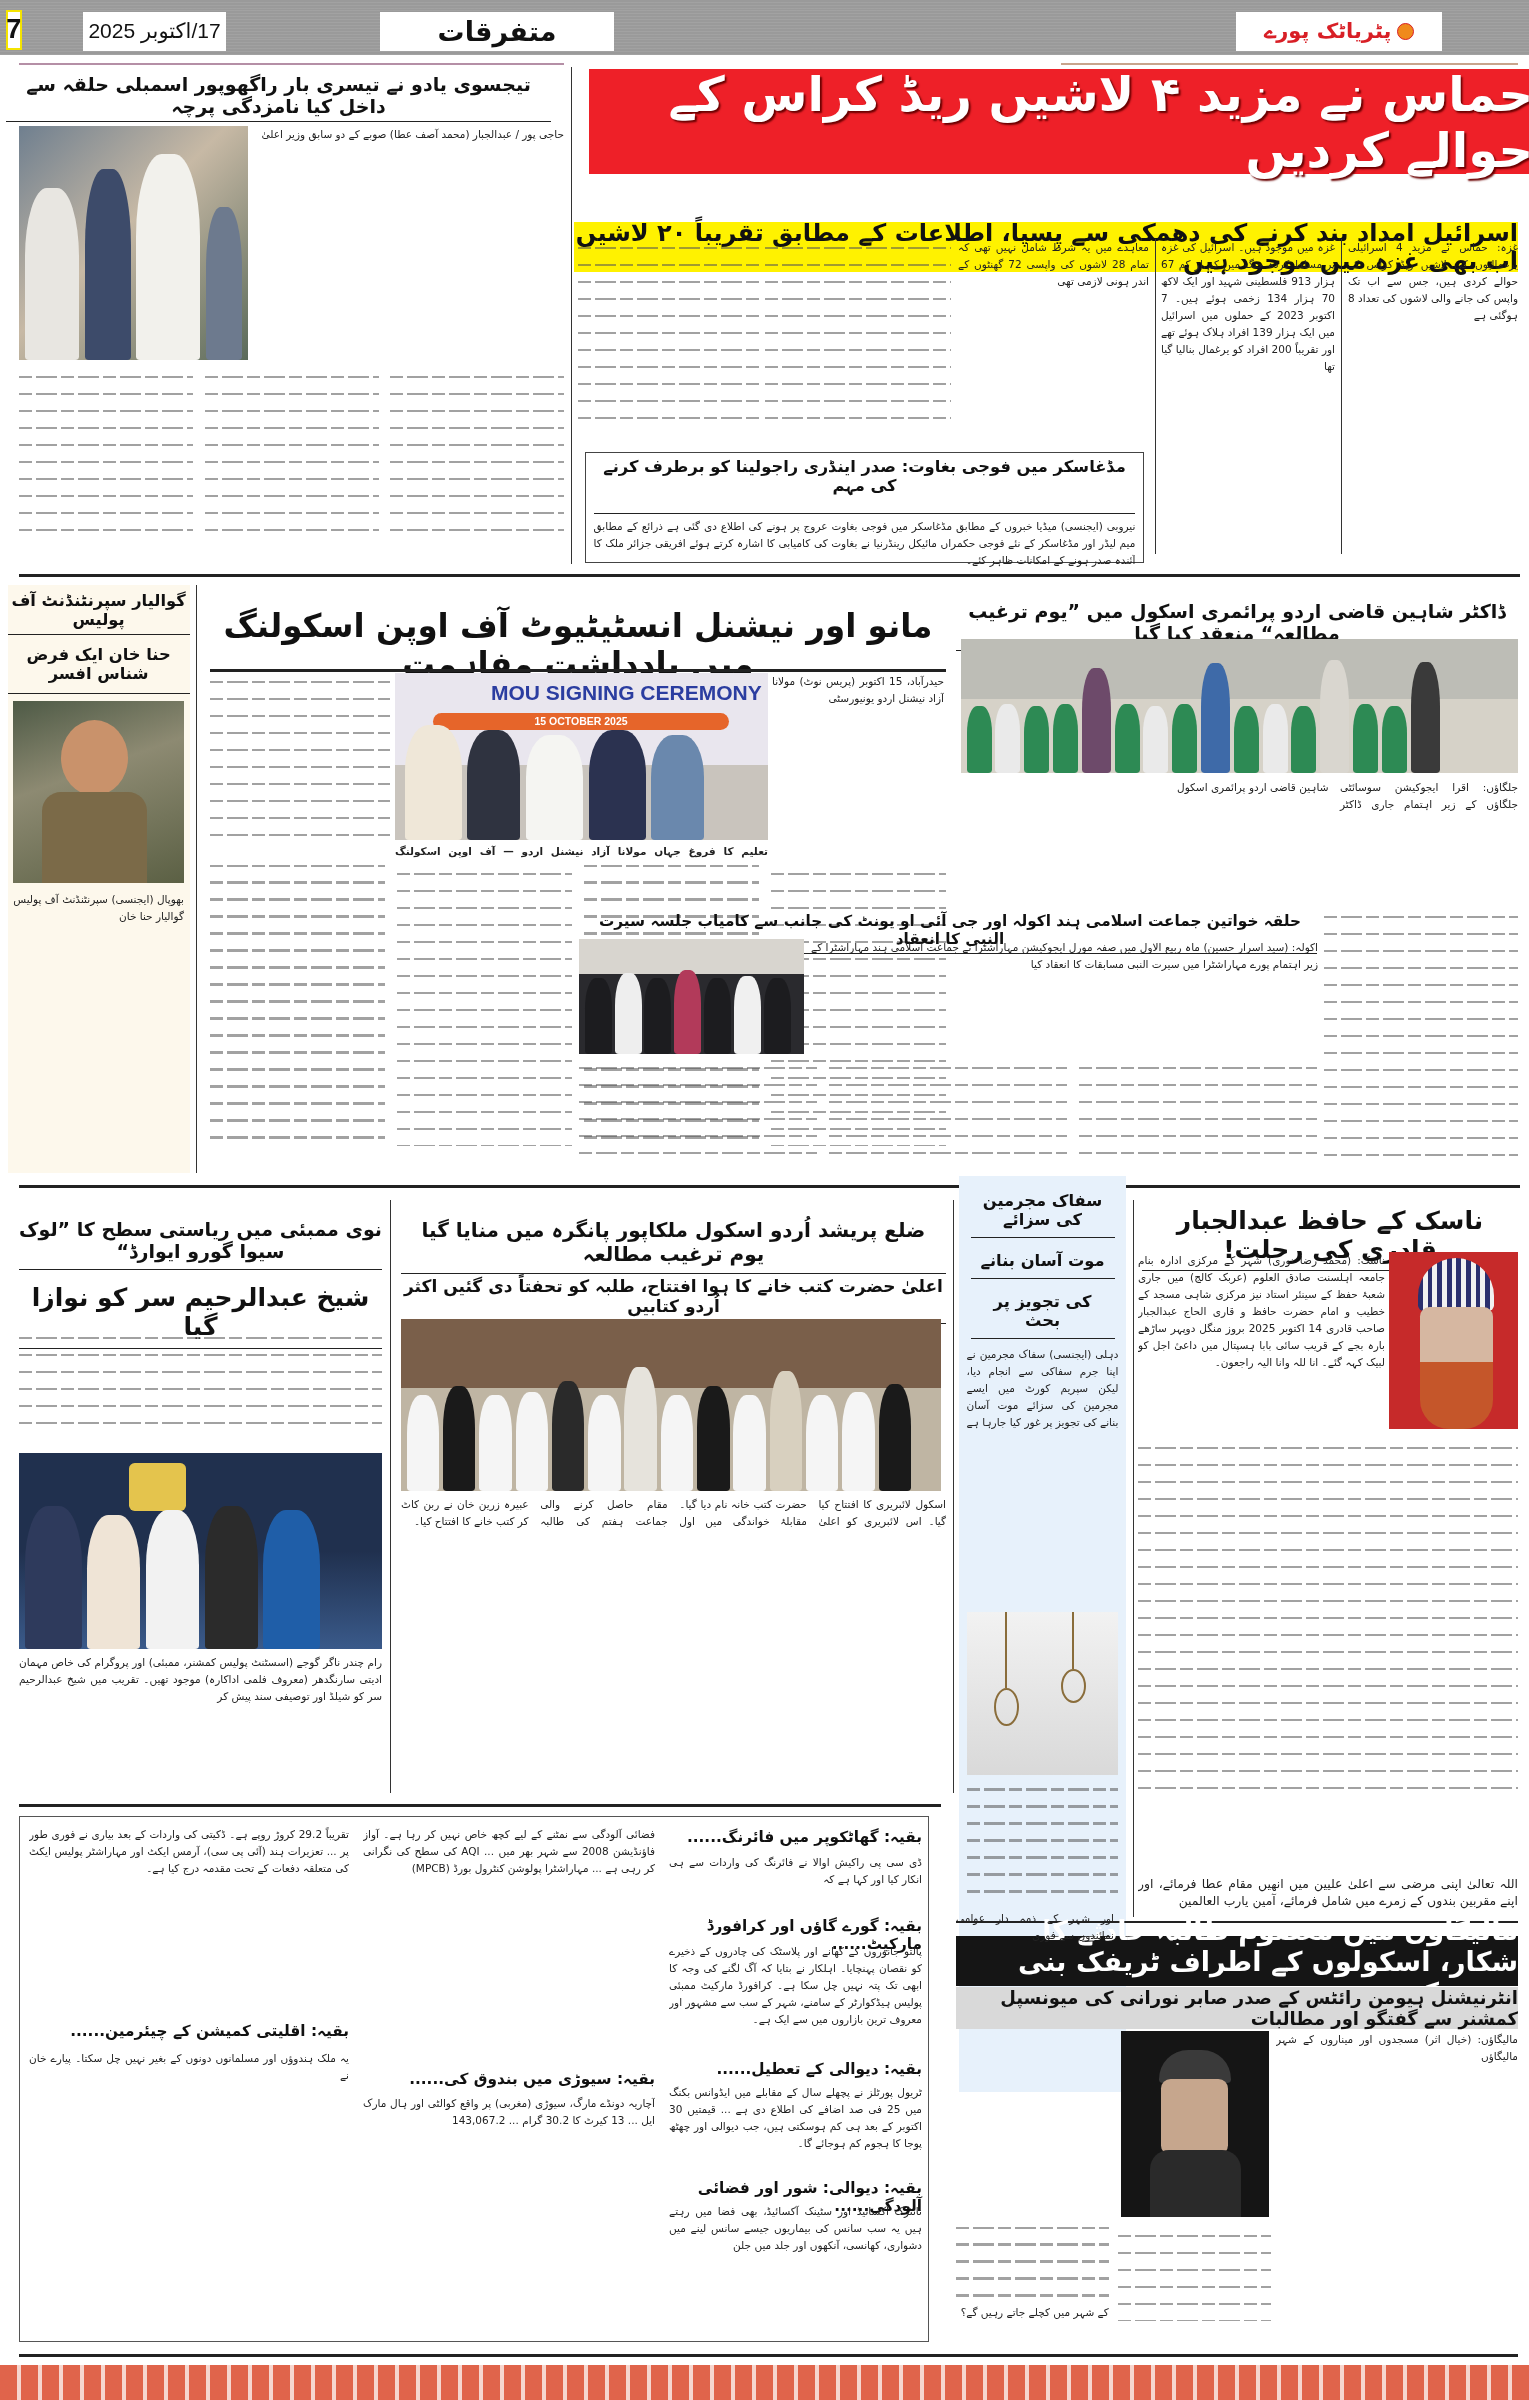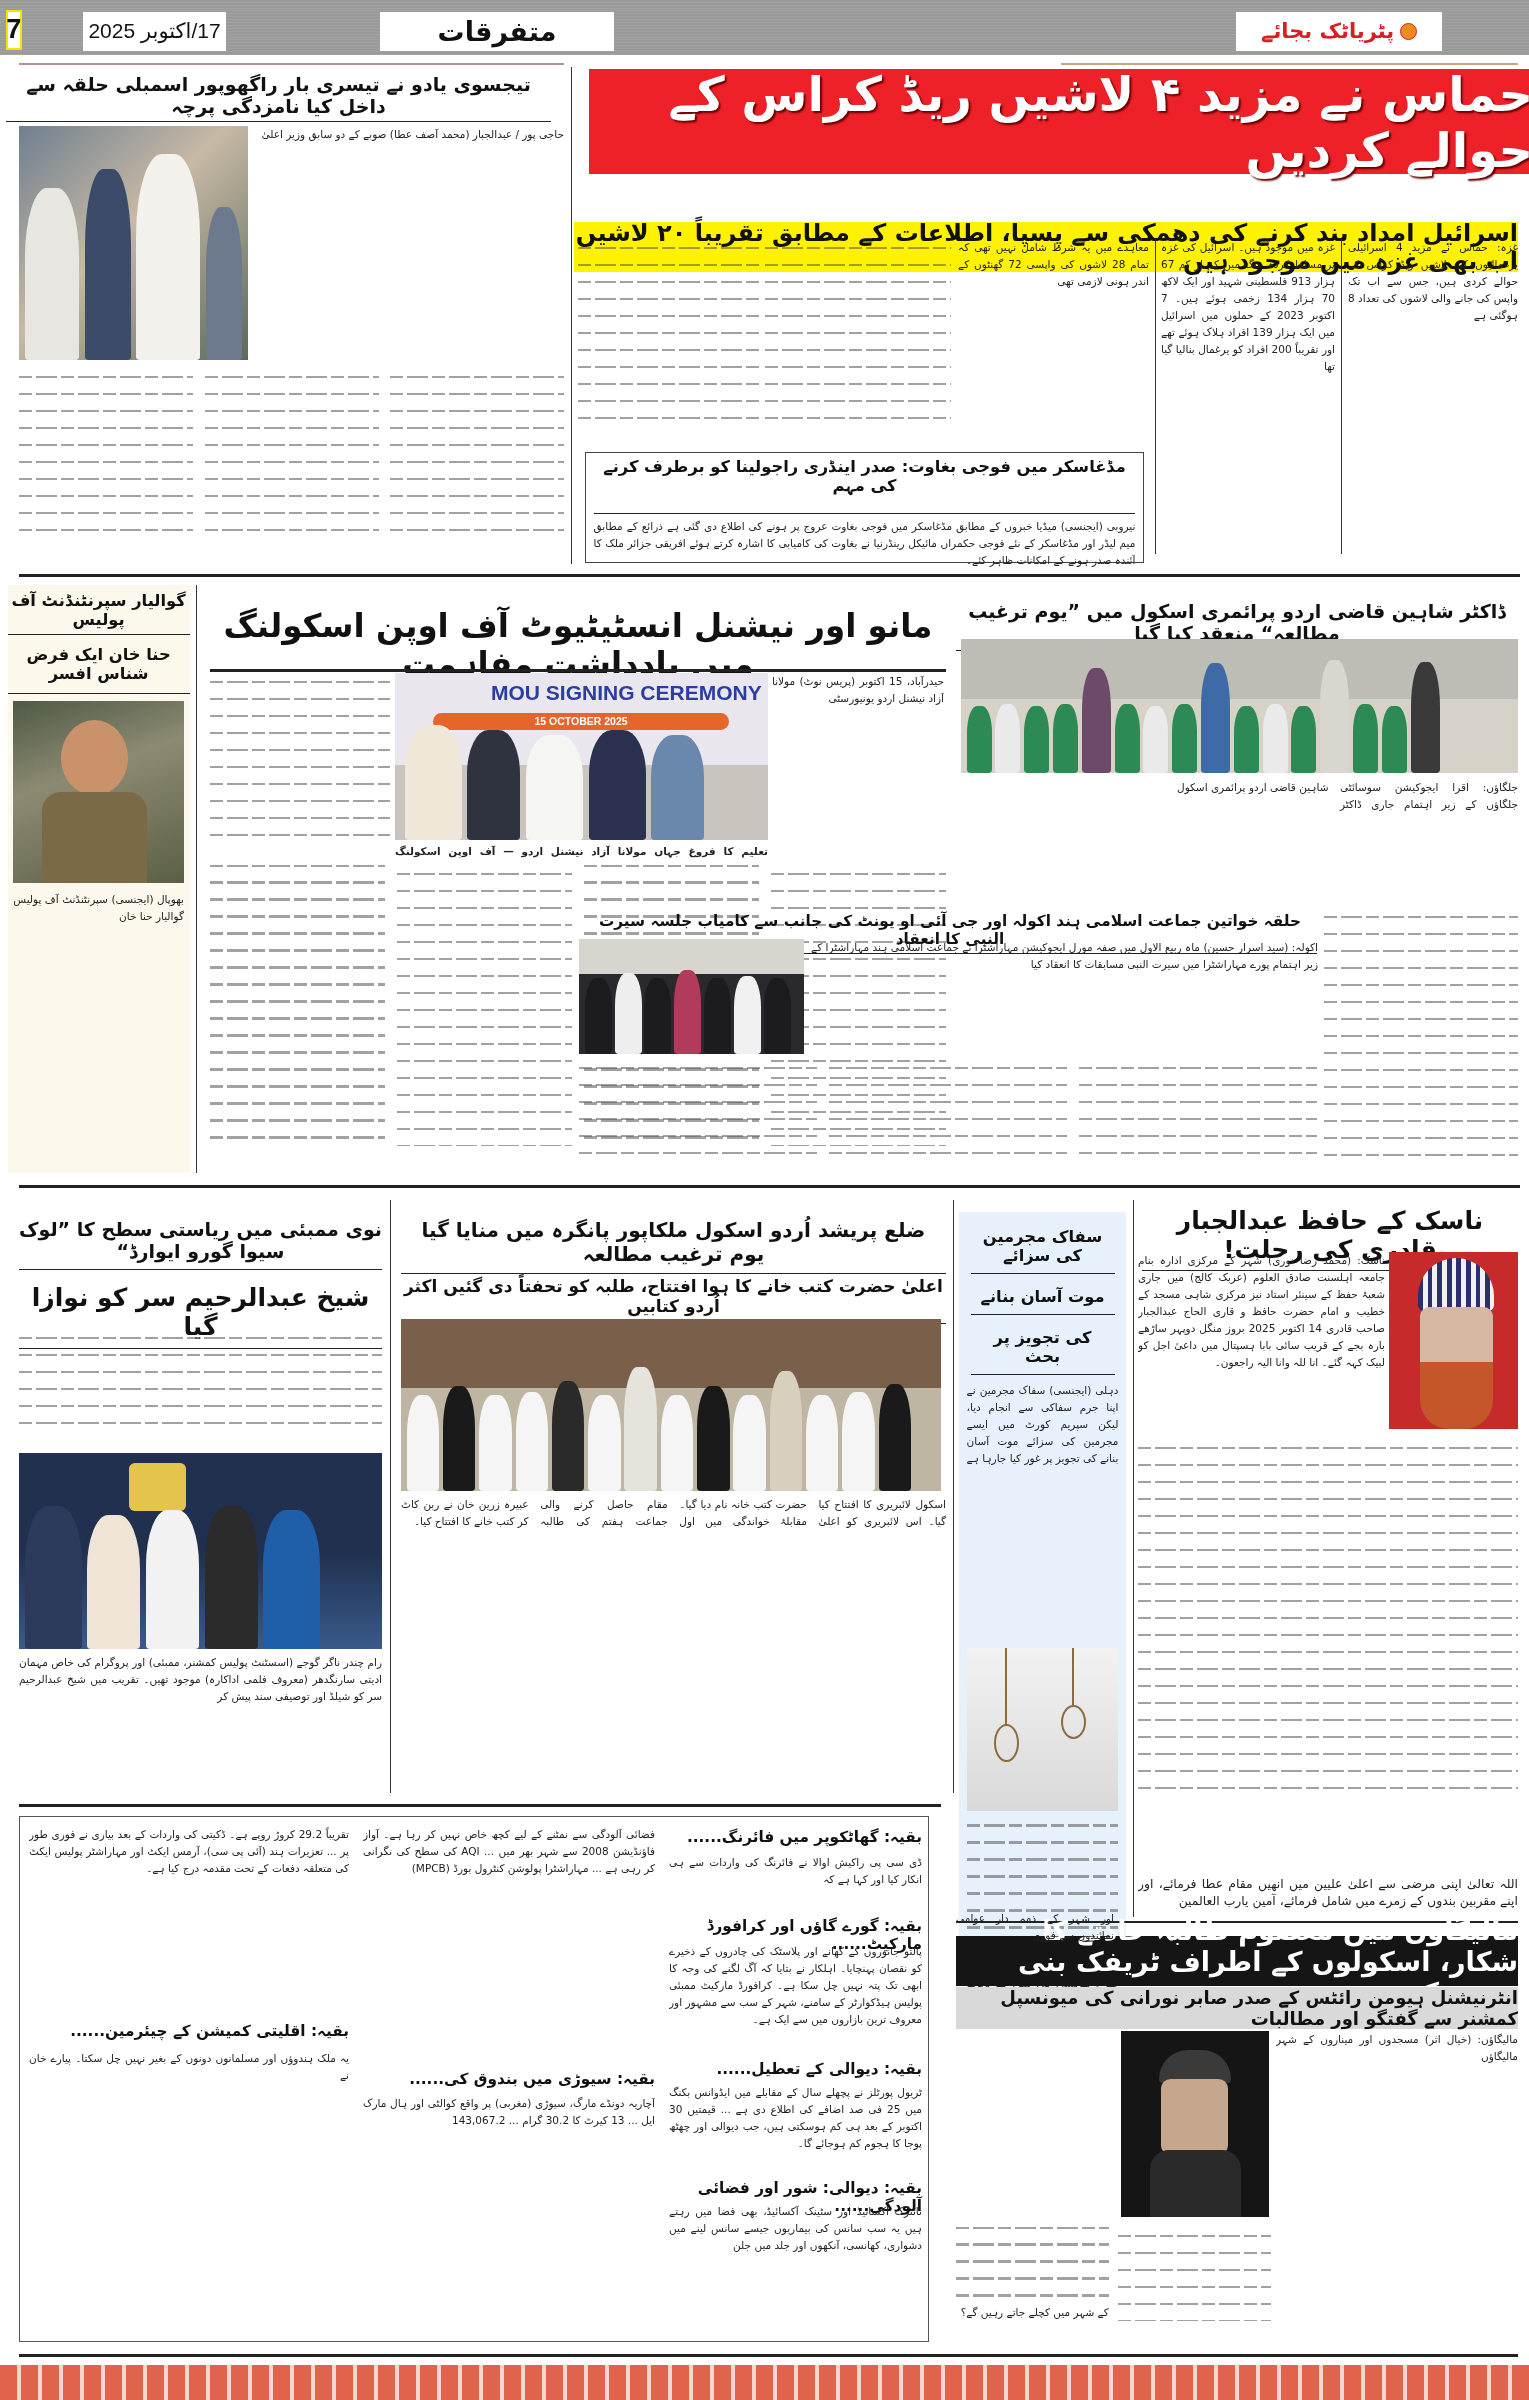--- a/index.html
+++ b/index.html
@@ -54,21 +54,21 @@
     background: repeating-linear-gradient(90deg, #e0644b 0 17px, #f6d6cf 17px 21px); }
 </style>
 </head>
 <body>
 
 <div class="abs masthead"></div>
 <div class="abs page-no">7</div>
 <div class="abs date-box">17/اکتوبر 2025</div>
 <div class="abs section-box">متفرقات</div>
 <div class="abs logo-box">
-  <span class="logo-text">پٹریاٹک بجائے</span>
+  <span class="logo-text">پٹریاٹک پورے</span>
   <span class="logo-emblem"></span>
 </div>
 
 <div class="abs rule" style="left:19px;top:63px;width:545px;height:1.9px;background:#b58fa6"></div>
 <div class="abs rule" style="left:1061px;top:63px;width:457px;height:1.9px;background:#c9a48c"></div>
 
 <div class="abs lead-red">حماس نے مزید ۴ لاشیں ریڈ کراس کے حوالے کردیں</div>
 <div class="abs lead-yellow">اسرائیل امداد بند کرنے کی دھمکی سے پسپا، اطلاعات کے مطابق تقریباً ۲۰ لاشیں اب بھی غزہ میں موجود ہیں</div>
 
 <div class="abs body-text" style="left:1348px;top:239px;width:170px;height:315px">
@@ -373,21 +373,21 @@
     <span class="line"></span>
     <span class="line"></span>
     <span class="line"></span>
     <span class="line"></span>
     <span class="line"></span>
     <span class="line"></span>
 </div>
 <div class="abs body-text" style="left:1138px;top:1875px;width:380px;height:38px;font-size:12.4px">اللہ تعالیٰ اپنی مرضی سے اعلیٰ علیین میں انھیں مقام عطا فرمائے، اور اپنے مقربین بندوں کے زمرے میں شامل فرمائے، آمین یارب العالمین</div>
 <div class="abs col-rule" style="left:1133px;top:1200px;height:717px"></div>
 
-<div class="abs lightblue" style="left:959px;top:1212px;width:167px;height:754px">
+<div class="abs lightblue" style="left:959px;top:1176px;width:167px;height:916px">
   <div class="headline hl-underline" style="font-size:16.3px;padding:15.3px 5.7px 7.6px;margin:0 11.5px">سفاک مجرمین کی سزائے</div>
   <div class="headline hl-underline" style="font-size:16.3px;padding:13.4px 5.7px 7.6px;margin:0 11.5px">موت آسان بنانے</div>
   <div class="headline hl-underline" style="font-size:16.3px;padding:13.4px 5.7px 7.6px;margin:0 11.5px">کی تجویز پر بحث</div>
   <div class="body-text" style="margin:7.6px 7.6px;height:258px">دہلی (ایجنسی) سفاک مجرمین نے اپنا جرم سفاکی سے انجام دیا، لیکن سپریم کورٹ میں ایسے مجرمین کی سزائے موت آسان بنانے کی تجویز پر غور کیا جارہا ہے</div>
   <div style="margin:5.7px 7.6px;height:163px;background:linear-gradient(180deg,#f2f2f2,#d9d9d9);position:relative">
     <div style="position:absolute;left:38px;top:0;width:2.9px;height:76px;background:#8a6d3b"></div>
     <div style="position:absolute;left:27px;top:76px;width:25px;height:38px;border:2.9px solid #8a6d3b;border-radius:50%"></div>
     <div style="position:absolute;left:105px;top:0;width:2.9px;height:57px;background:#8a6d3b"></div>
     <div style="position:absolute;left:94px;top:57px;width:25px;height:34px;border:2.9px solid #8a6d3b;border-radius:50%"></div>
   </div>

